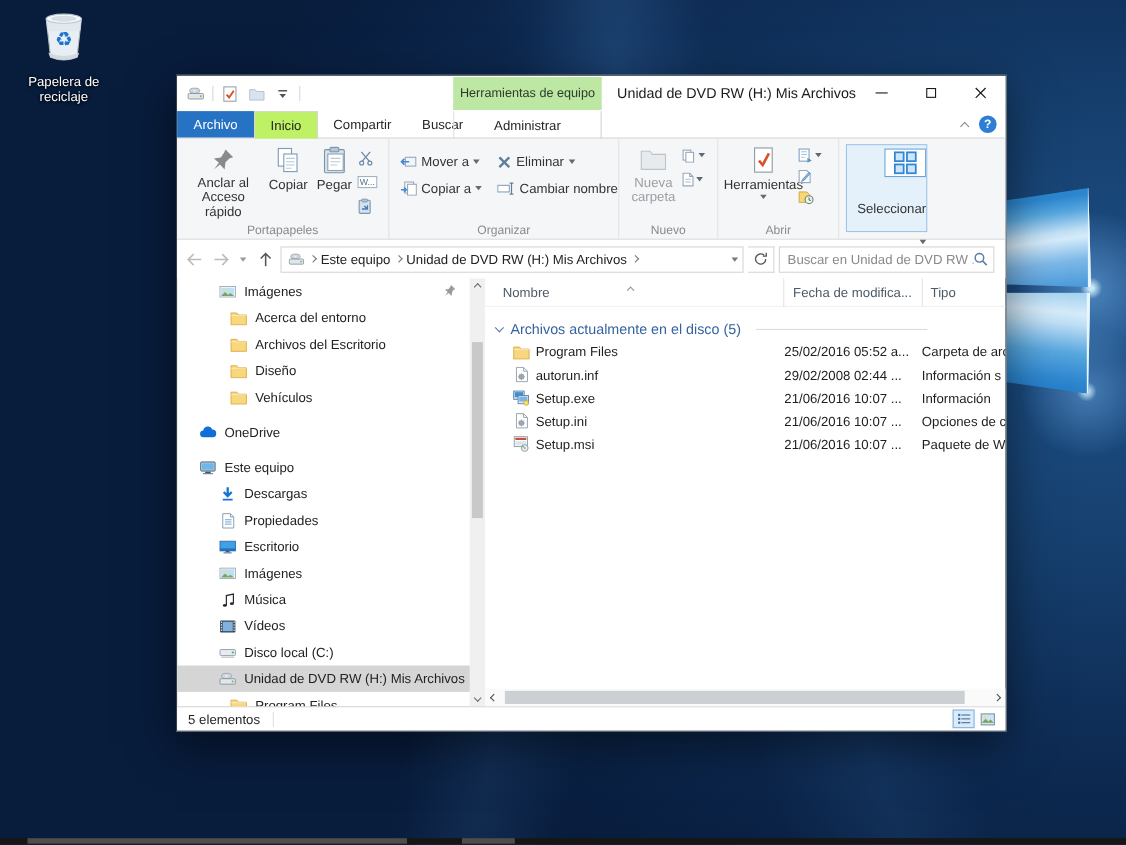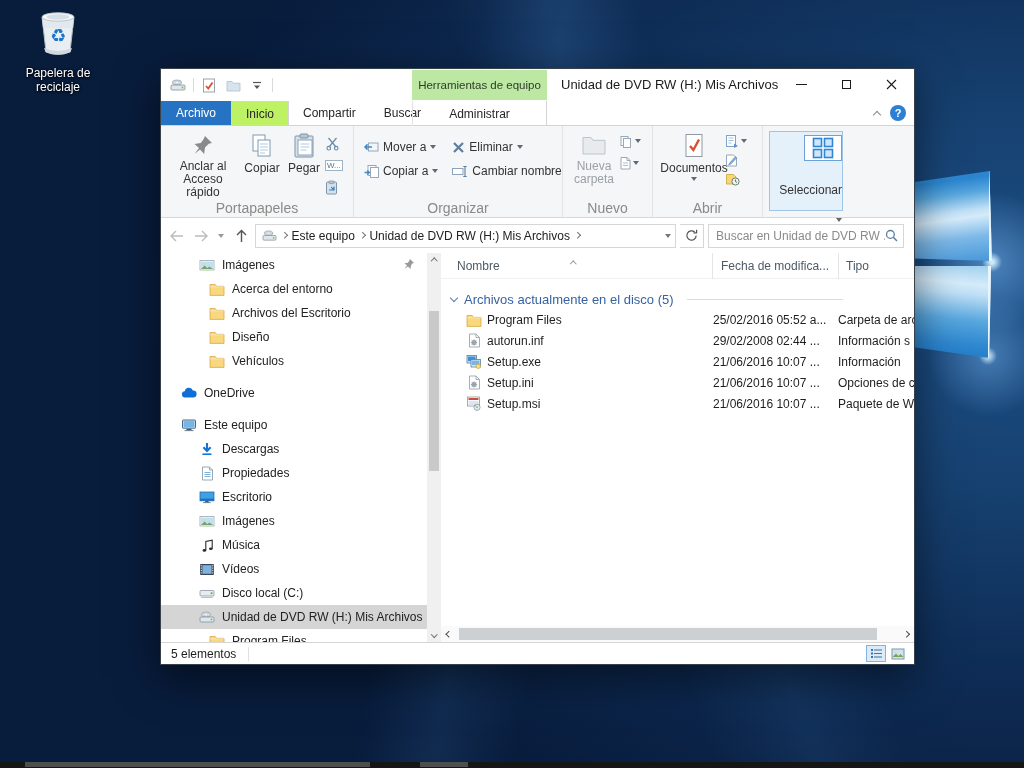--- a/index.html
+++ b/index.html
@@ -62,21 +62,21 @@
   .tab.manage{position:absolute;left:251px;top:0;width:135px;height:25px;justify-content:center;
     border-left:1px solid #e2e2e2;border-right:1px solid #d4d4d4;}
   .tab-right{position:absolute;right:8px;top:0;height:24px;display:flex;align-items:center;gap:10px;}
   .help-badge{width:16px;height:16px;border-radius:50%;background:#2d7fd3;color:#fff;font-size:11px;font-weight:bold;
     display:flex;align-items:center;justify-content:center;}
 
   
   .ribbon{height:92px;background:#f5f6f7;border-bottom:1px solid #d8d8d8;display:flex;flex:none;}
   .rgroup{position:relative;border-right:1px solid #e3e3e3;padding:3px 4px 15px 4px;display:flex;align-items:flex-start;}
   .rgroup:last-child{border-right:none;}
-  .glabel{position:absolute;bottom:1px;left:0;right:0;text-align:center;font-size:14px;color:#8a8a8a;}
+  .glabel{position:absolute;bottom:1px;left:0;right:0;text-align:center;font-size:11px;color:#8a8a8a;}
   .bigbtn{display:flex;flex-direction:column;align-items:center;justify-content:flex-start;height:72px;padding:4px 5px 0;}
   .bigbtn .blabel{margin-top:3px;text-align:center;line-height:13px;color:#333;}
   .bigbtn.disabled .blabel{color:#9aa0a6;}
   .smallcol{display:flex;flex-direction:column;gap:6px;padding-top:9px;}
   .sbtn{display:flex;align-items:center;gap:4px;height:18px;color:#333;white-space:nowrap;}
   .mini{display:flex;align-items:center;gap:2px;height:16px;}
   .car{width:0;height:0;border-left:3.5px solid transparent;border-right:3.5px solid transparent;border-top:4px solid #5f6a73;display:inline-block;}
   .wchip{font-size:8px;border:1px solid #9fb3c6;color:#55708a;padding:0 1px;background:#fff;line-height:9px;}
   .sel-tile{border:1px solid #9ec5e8;background:#e4f0fa;width:89px;height:80px;margin:2px 2px 0 2px;
     display:flex;flex-direction:column;align-items:flex-end;padding-top:3px;gap:19px;}
@@ -350,21 +350,21 @@
         </div>
         <div class="glabel">Nuevo</div>
       </div>
 
       <div class="rgroup" style="width:110px;padding-left:10px;">
         <div class="bigbtn" style="width:62px;padding-left:0;padding-right:0;">
           <svg width="22" height="26" viewBox="0 0 22 26">
               <rect x="3" y="1.5" width="16" height="22" fill="#fff" stroke="#8d9aa5"></rect>
               <path d="M7 13 l3.4 4 L16 6.5" stroke="#d9502c" stroke-width="2.4" fill="none"></path>
             </svg>
-          <span class="blabel">Documentos</span>
+          <span class="blabel">Herramientas</span>
           <span class="car" style="margin-top:2px;"></span>
         </div>
         <div class="smallcol" style="padding-top:4px;gap:3px;">
           <span class="mini">
             <svg width="14" height="14" viewBox="0 0 14 14">
                 <rect x="1.5" y="1.5" width="9" height="11" fill="#fff" stroke="#7ea4c8"></rect>
                 <path d="M3.5 4h5M3.5 6.5h5M3.5 9h3" stroke="#9fc1de"></path>
                 <path d="M9 9.5 l4 2.5 -4 2" fill="#5b94c9"></path>
               </svg>
             <span class="car"></span>

